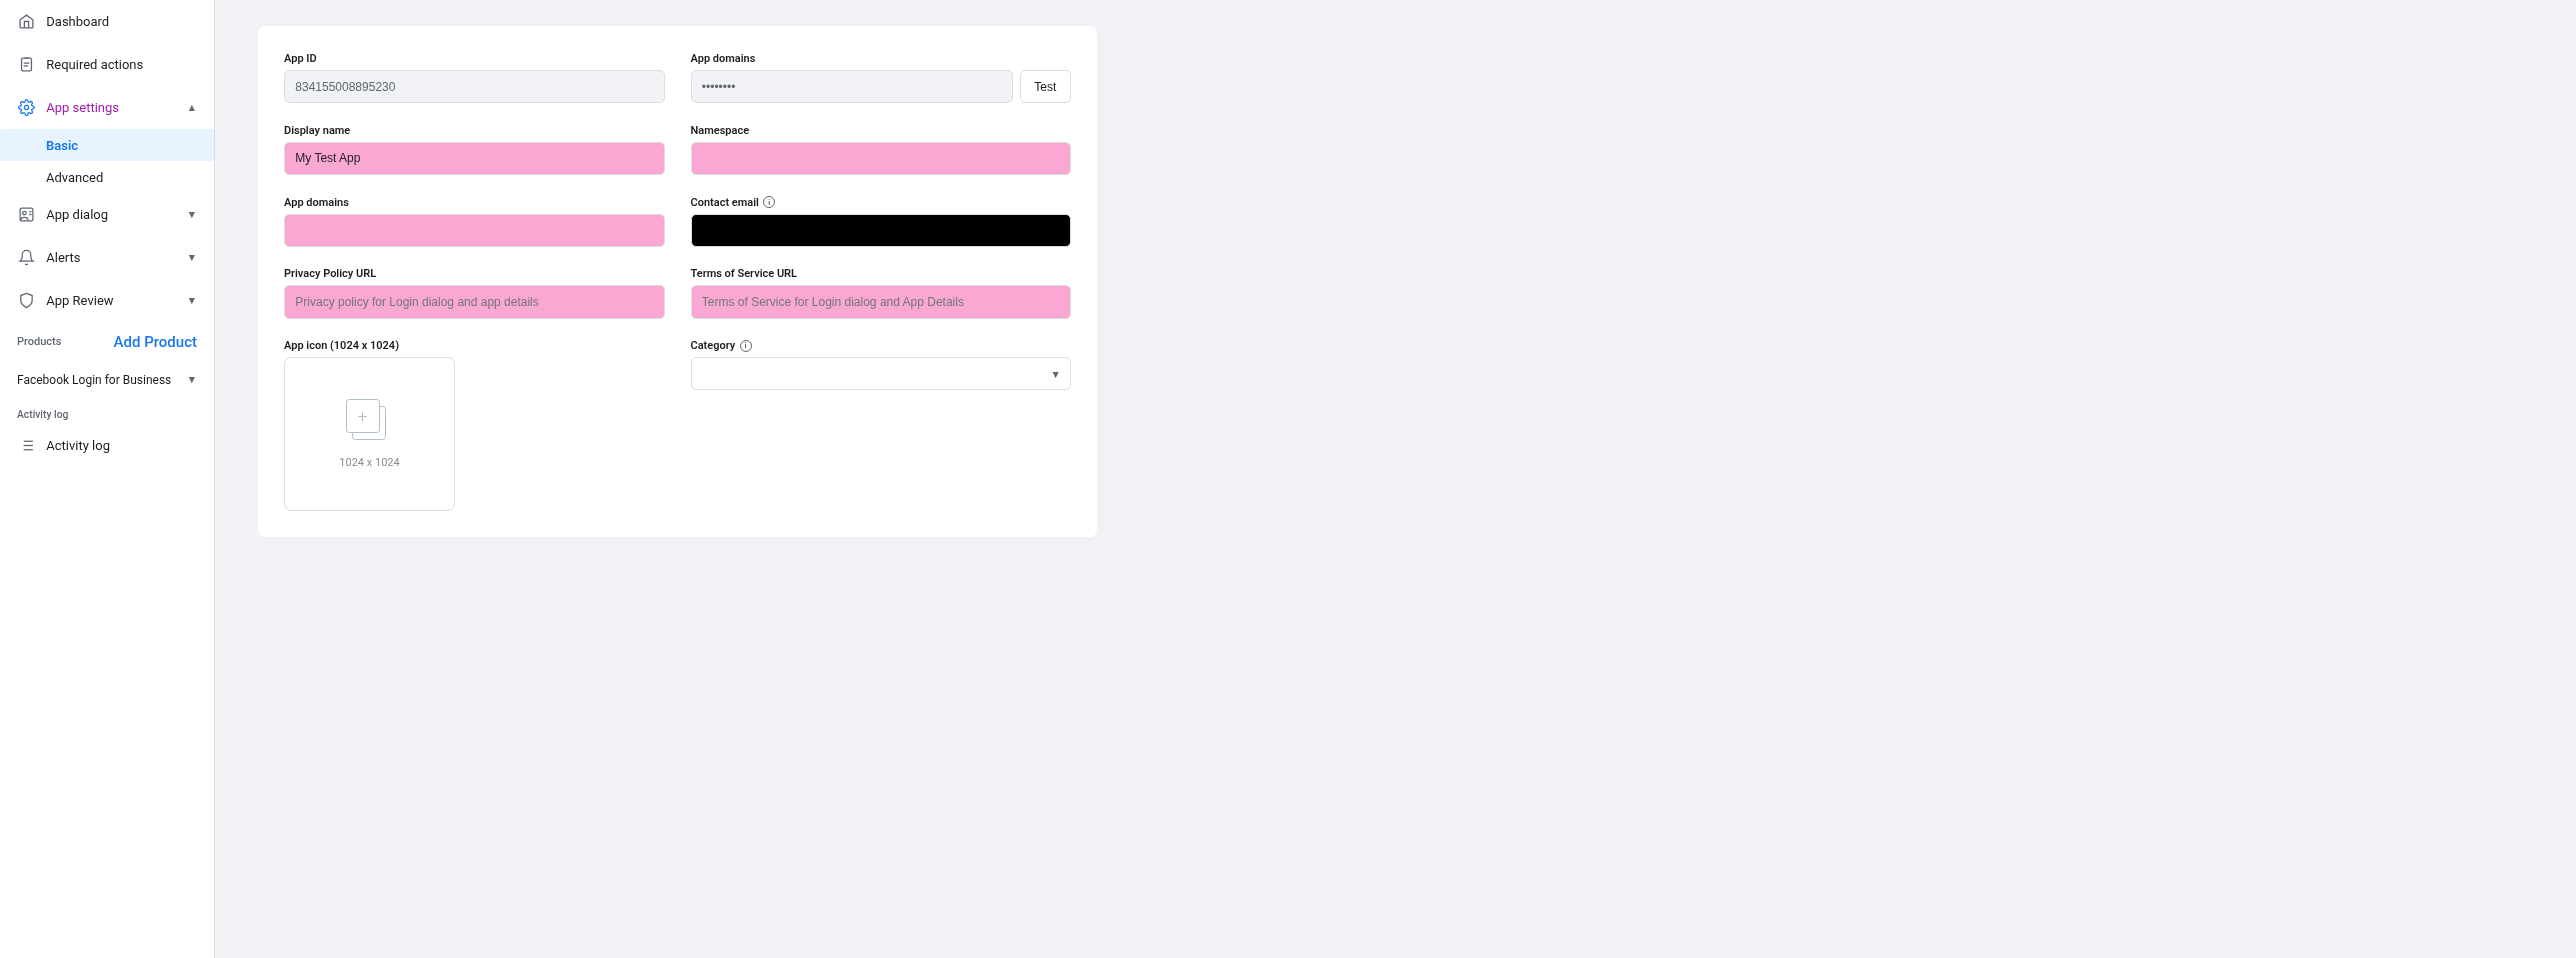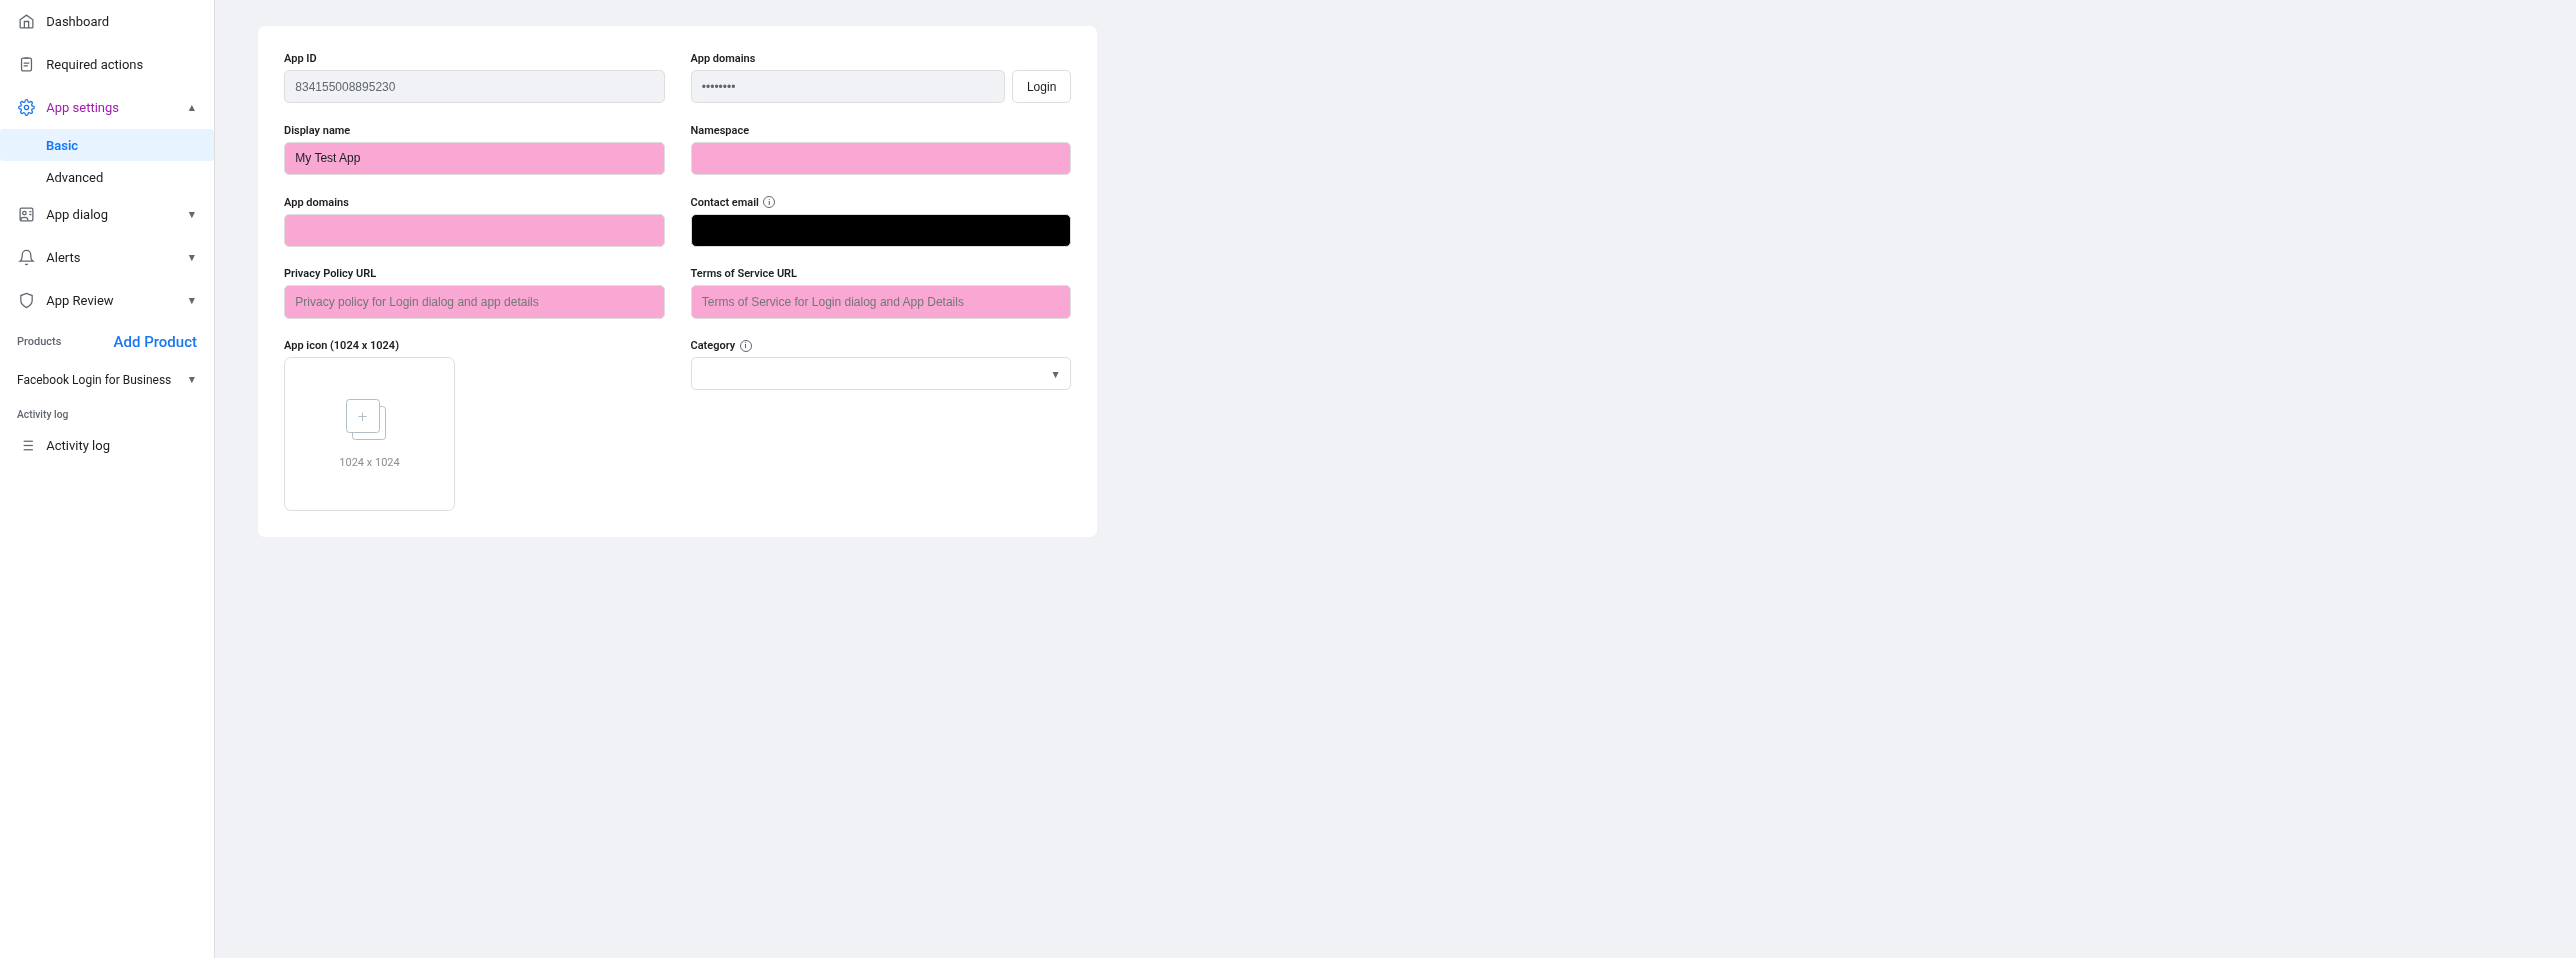--- a/index.html
+++ b/index.html
@@ -373,21 +373,21 @@
 
       <div class="form-group">
         <label class="form-label">App ID</label>
         <input type="text" class="form-input readonly" readonly="" value="834155008895230" style="">
       </div>
 
       <div class="form-group">
         <label class="form-label">App domains</label>
         <div class="app-secret-row">
           <input type="password" class="form-input readonly" readonly="" value="••••••••" style="">
-          <button class="show-btn">Login</button>
+          <button class="show-btn">Test</button>
         </div>
       </div>
 
       <div class="form-group">
         <label class="form-label">Display name</label>
         <input type="text" class="form-input" value="My Test App" style="">
       </div>
 
       <div class="form-group">
         <label class="form-label">Namespace</label>

